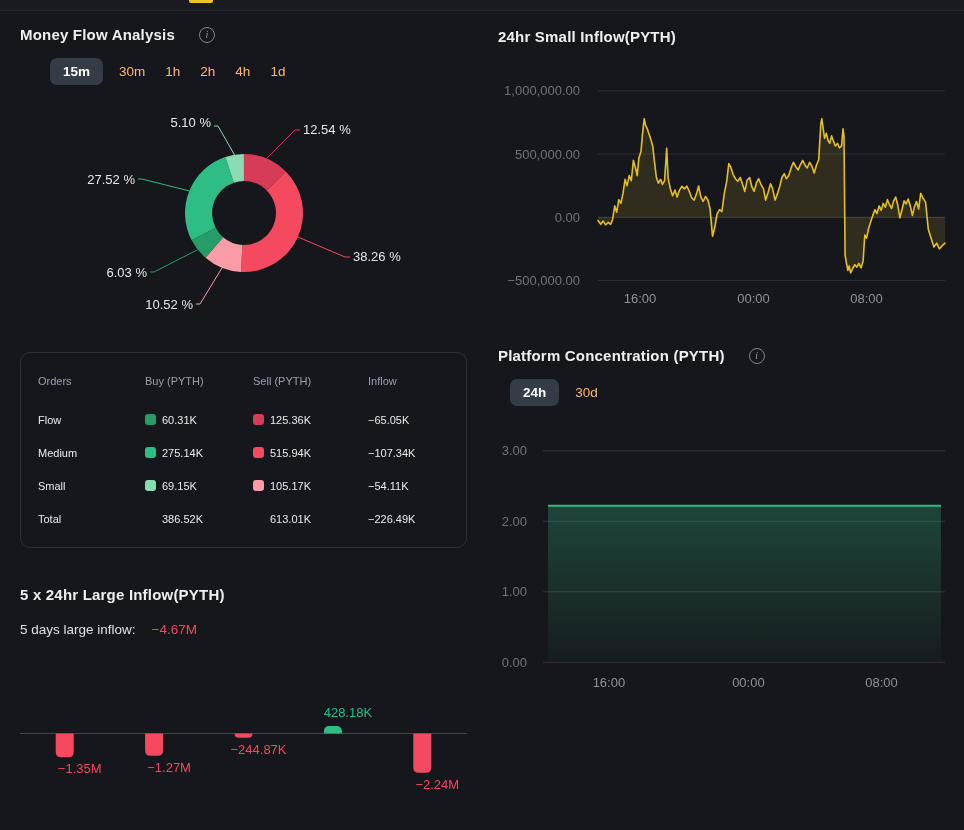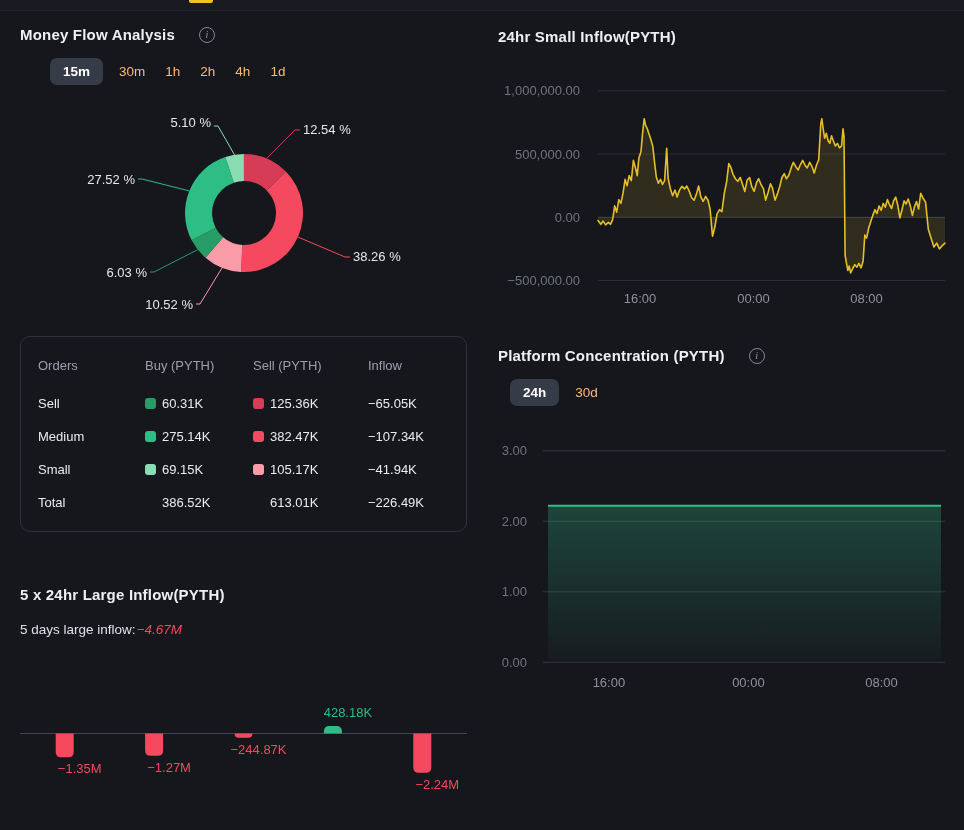--- a/index.html
+++ b/index.html
@@ -41,41 +41,41 @@
     font-family: "Liberation Sans", sans-serif;
   }
   .tab.active { background: #353c47; color: #ffffff; font-weight: bold; padding: 6px 13px; }
 
   #mf-title   { left: 20px; top: 26px; }
   #mf-tabs    { left: 21px; top: 58px; margin-left: 29px; }
   #donut-svg  { position: absolute; left: 20px; top: 95px; }
 
   
   #orders-table {
-    position: absolute; left: 20px; top: 336px; width: 447px; height: 196px;
+    position: absolute; left: 20px; top: 352px; width: 447px; height: 196px;
     border: 1px solid #2f323b; border-radius: 10px;
     display: grid; grid-template-columns: 107px 108px 115px 1fr;
     grid-template-rows: 44px 33px 33px 33px 33px;
     align-items: center; padding: 6px 17px 0 17px;
-    font-size: 13px;
+    font-size: 11px;
   }
   .th { color: #99a0ab; }
   .td { color: #e9ebef; }
   .num-right { }
   .swatch {
     display: inline-block; width: 11px; height: 11px; border-radius: 3px;
     margin-right: 6px; vertical-align: -1px;
   }
   .swatch.hidden { visibility: hidden; }
 
   #inflow5d-title { left: 20px; top: 586px; }
   #inflow5d-sub   {
     position: absolute; left: 20px; top: 622px; font-size: 13.5px; color: #dde0e5;
   }
-  #inflow5d-sub .neg-val { color: #f4495f; margin-left: 1px; font-style: italic; }
+  #inflow5d-sub .neg-val { color: #f4495f; margin-left: 16px; }
   #bars-svg  { position: absolute; left: 20px; top: 695px; }
 
   #t24-title  { left: 498px; top: 28px; }
   #line-svg   { position: absolute; left: 480px; top: 78px; }
 
   #pc-title   { left: 498px; top: 347px; }
   #pc-tabs    { left: 498px; top: 379px; padding-left: 12px; }
   #conc-svg   { position: absolute; left: 480px; top: 440px; }
 </style>
 </head>
@@ -119,34 +119,34 @@
     <polyline points="234.4775692720277,154.77351708173532 218,126 214,126" fill="none" stroke="#8adcb3" stroke-width="1"></polyline>
     <text x="211" y="127" fill="#e4e7eb" text-anchor="end" font-size="13">5.10 %</text>
   </svg>
 
 <div id="orders-table">
   <div class="th">Orders</div>
   <div class="th">Buy (PYTH)</div>
   <div class="th">Sell (PYTH)</div>
   <div class="th num-right">Inflow</div>
 
-  <div class="td">Sell</div>
+  <div class="td">Flow</div>
   <div class="td"><span class="swatch" style="background: rgb(40, 156, 102);"></span><span>60.31K</span></div>
   <div class="td"><span class="swatch" style="background: rgb(214, 60, 85);"></span><span>125.36K</span></div>
   <div class="td num-right">−65.05K</div>
 
   <div class="td">Medium</div>
   <div class="td"><span class="swatch" style="background: rgb(46, 189, 133);"></span><span>275.14K</span></div>
-  <div class="td"><span class="swatch" style="background: rgb(244, 73, 95);"></span><span>382.47K</span></div>
+  <div class="td"><span class="swatch" style="background: rgb(244, 73, 95);"></span><span>515.94K</span></div>
   <div class="td num-right">−107.34K</div>
 
   <div class="td">Small</div>
   <div class="td"><span class="swatch" style="background: rgb(138, 220, 179);"></span><span>69.15K</span></div>
   <div class="td"><span class="swatch" style="background: rgb(249, 156, 167);"></span><span>105.17K</span></div>
-  <div class="td num-right">−41.94K</div>
+  <div class="td num-right">−54.11K</div>
 
   <div class="td">Total</div>
   <div class="td"><span class="swatch hidden"></span><span>386.52K</span></div>
   <div class="td"><span class="swatch hidden"></span><span>613.01K</span></div>
   <div class="td num-right">−226.49K</div>
 </div>
 
 <div class="card-title" id="inflow5d-title">
   <span>5 x 24hr Large Inflow(PYTH)</span>
 </div>

